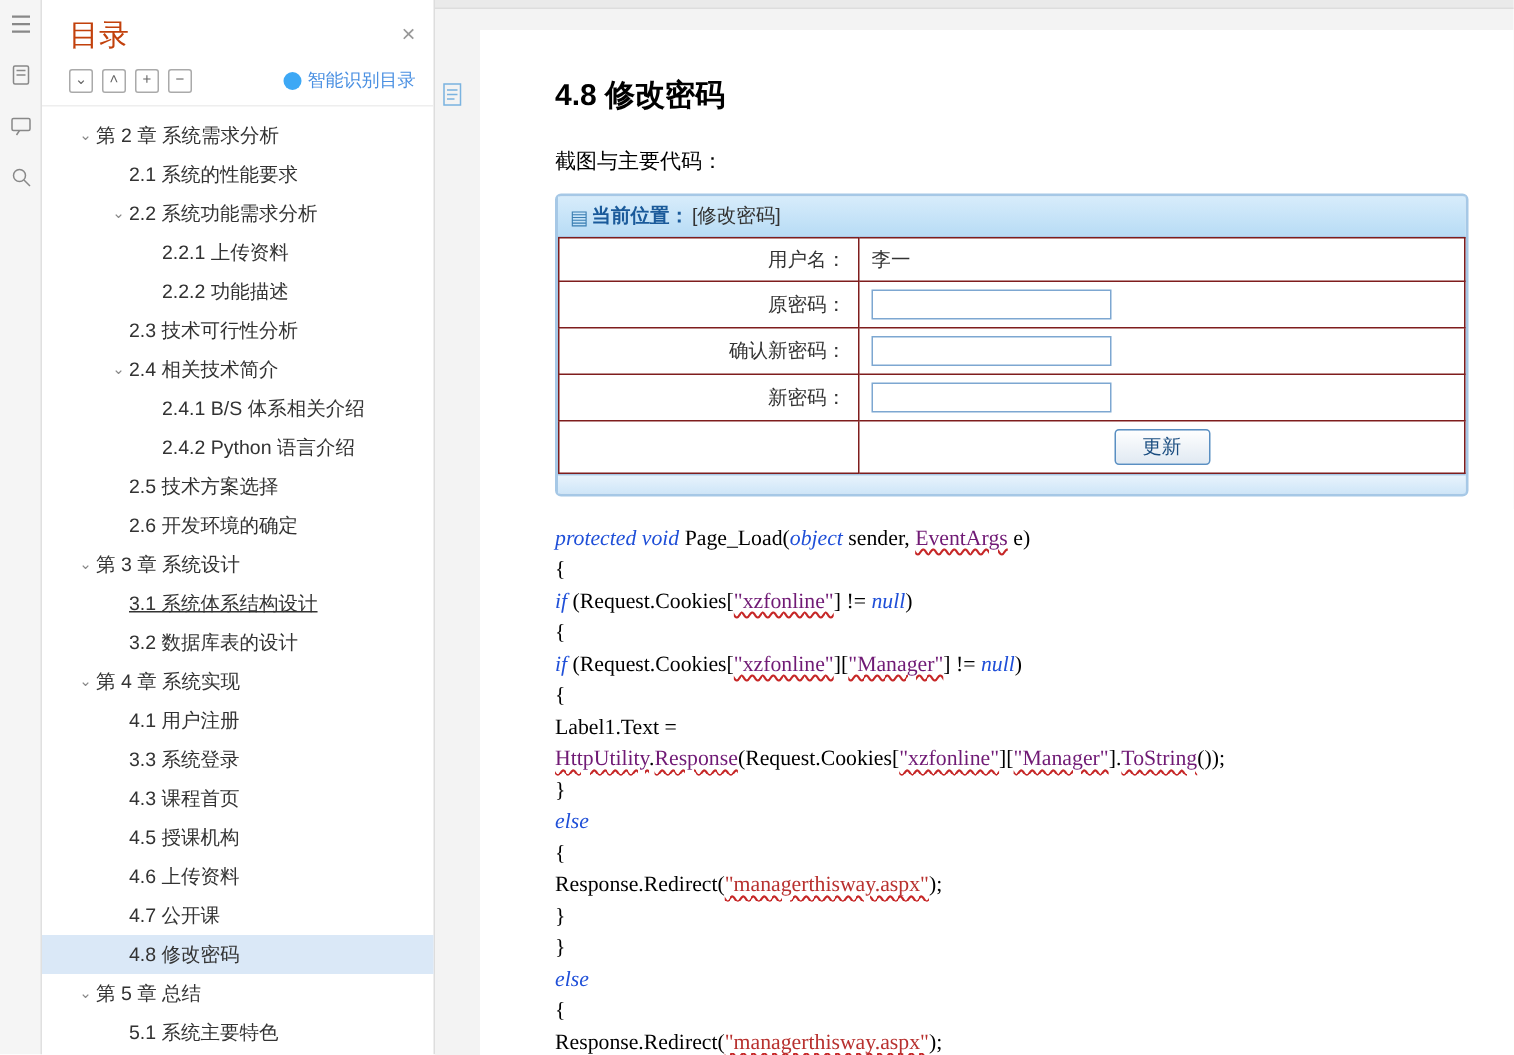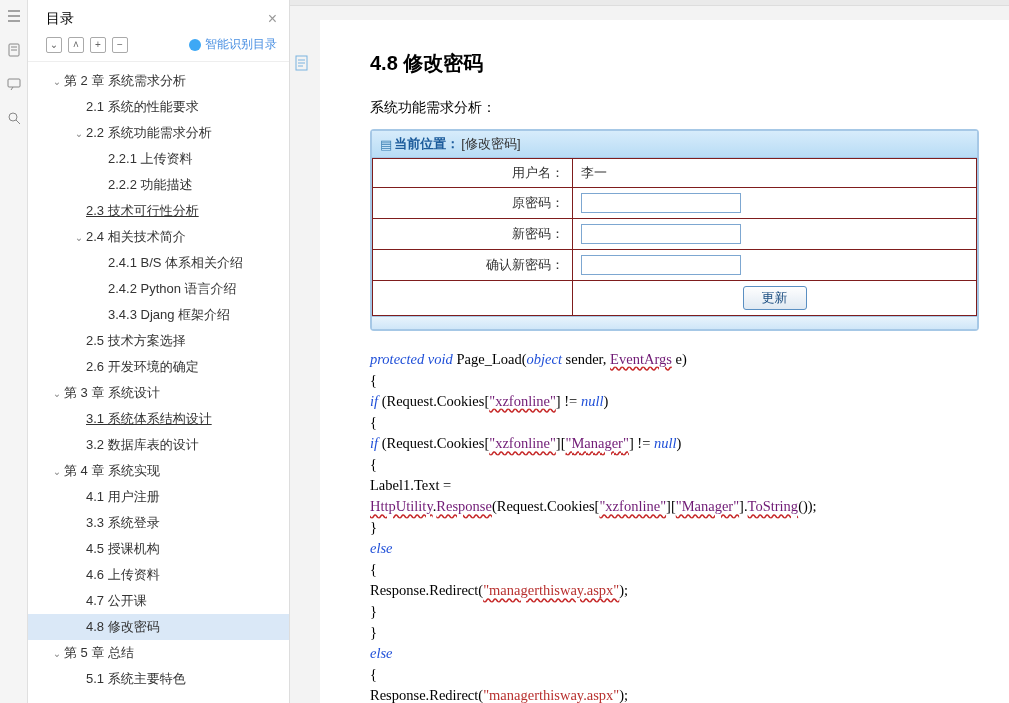--- a/index.html
+++ b/index.html
@@ -4,21 +4,21 @@
 <style>
 * { box-sizing: border-box; margin: 0; padding: 0; }
 body { font-family: "Microsoft YaHei", Arial, sans-serif; font-size: 13px; color: #333; background: #fff; overflow: hidden; }
 .app { display: flex; width: 1009px; height: 703px; }
 
 .left-rail { width: 28px; background: #f5f5f5; border-right: 1px solid #e0e0e0; padding-top: 8px; display: flex; flex-direction: column; align-items: center; gap: 18px; }
 .left-rail .rail-icon { width: 16px; height: 16px; color: #888; cursor: pointer; }
 
 .sidebar { width: 262px; background: #fff; border-right: 1px solid #ddd; display: flex; flex-direction: column; }
 .sidebar-header { display: flex; align-items: center; justify-content: space-between; padding: 10px 12px 4px 18px; }
-.sidebar-title { font-size: 14px; color: #000000; }
+.sidebar-title { font-size: 20px; color: #c2410c; }
 .close-x { color: #999; font-size: 16px; cursor: pointer; }
 .sidebar-toolbar { display: flex; align-items: center; justify-content: space-between; padding: 4px 12px 8px 18px; border-bottom: 1px solid #eee; }
 .tb-left { display: flex; gap: 6px; }
 .tb-btn { width: 16px; height: 16px; border: 1px solid #aaa; border-radius: 2px; font-size: 10px; line-height: 14px; text-align: center; color: #666; cursor: pointer; }
 .smart-toc { font-size: 12px; color: #4a90e2; display: flex; align-items: center; gap: 4px; cursor: pointer; }
 .smart-toc .dot { width: 12px; height: 12px; background: #3da8f5; border-radius: 50%; display: inline-block; }
 
 .toc { flex: 1; overflow-y: auto; padding: 6px 0; }
 .toc-item { display: flex; align-items: center; padding: 4px 12px 4px 0; cursor: pointer; font-size: 13px; color: #333; white-space: nowrap; }
 .toc-item.active { background: #dae8f7; }
@@ -102,71 +102,71 @@
           <span>2.2 系统功能需求分析</span>
         </div>
         <div class="toc-item" style="padding-left: 66px;">
           <span class="toc-chevron"></span>
           <span>2.2.1 上传资料</span>
         </div>
         <div class="toc-item" style="padding-left: 66px;">
           <span class="toc-chevron"></span>
           <span>2.2.2 功能描述</span>
         </div>
+        <div class="toc-item" style="padding-left: 44px;">
+          <span class="toc-chevron"></span>
+          <span>2.3 技术可行性分析</span>
+        </div>
+        <div class="toc-item" style="padding-left: 44px;">
+          <span class="toc-chevron">⌄</span>
+          <span>2.4 相关技术简介</span>
+        </div>
+        <div class="toc-item" style="padding-left: 66px;">
+          <span class="toc-chevron"></span>
+          <span>2.4.1 B/S 体系相关介绍</span>
+        </div>
+        <div class="toc-item" style="padding-left: 66px;">
+          <span class="toc-chevron"></span>
+          <span>2.4.2 Python 语言介绍</span>
+        </div>
+        <div class="toc-item" style="padding-left: 44px;">
+          <span class="toc-chevron"></span>
+          <span>2.5 技术方案选择</span>
+        </div>
+        <div class="toc-item" style="padding-left: 44px;">
+          <span class="toc-chevron"></span>
+          <span>2.6 开发环境的确定</span>
+        </div>
+        <div class="toc-item" style="padding-left: 22px;">
+          <span class="toc-chevron">⌄</span>
+          <span>第 3 章 系统设计</span>
+        </div>
         <div class="toc-item" style="padding-left: 44px; text-decoration: underline;">
           <span class="toc-chevron"></span>
-          <span>2.3 技术可行性分析</span>
-        </div>
-        <div class="toc-item" style="padding-left: 44px;">
-          <span class="toc-chevron">⌄</span>
-          <span>2.4 相关技术简介</span>
-        </div>
-        <div class="toc-item" style="padding-left: 66px;">
-          <span class="toc-chevron"></span>
-          <span>2.4.1 B/S 体系相关介绍</span>
-        </div>
-        <div class="toc-item" style="padding-left: 66px;">
-          <span class="toc-chevron"></span>
-          <span>2.4.2 Python 语言介绍</span>
-        </div>
-        <div class="toc-item" style="padding-left: 66px;">
-          <span class="toc-chevron"></span>
-          <span>3.4.3 Djang 框架介绍</span>
-        </div>
-        <div class="toc-item" style="padding-left: 44px;">
-          <span class="toc-chevron"></span>
-          <span>2.5 技术方案选择</span>
-        </div>
-        <div class="toc-item" style="padding-left: 44px;">
-          <span class="toc-chevron"></span>
-          <span>2.6 开发环境的确定</span>
-        </div>
-        <div class="toc-item" style="padding-left: 22px;">
-          <span class="toc-chevron">⌄</span>
-          <span>第 3 章 系统设计</span>
-        </div>
-        <div class="toc-item" style="padding-left: 44px; text-decoration: underline;">
-          <span class="toc-chevron"></span>
           <span>3.1 系统体系结构设计</span>
         </div>
         <div class="toc-item" style="padding-left: 44px;">
           <span class="toc-chevron"></span>
           <span>3.2 数据库表的设计</span>
         </div>
         <div class="toc-item" style="padding-left: 22px;">
           <span class="toc-chevron">⌄</span>
           <span>第 4 章 系统实现</span>
         </div>
         <div class="toc-item" style="padding-left: 44px;">
           <span class="toc-chevron"></span>
           <span>4.1 用户注册</span>
         </div>
         <div class="toc-item" style="padding-left: 44px;">
           <span class="toc-chevron"></span>
           <span>3.3 系统登录</span>
+        </div>
+        <div class="toc-item" style="padding-left: 44px;">
+          <span class="toc-chevron"></span>
+          <span>4.3 课程首页</span>
         </div>
         <div class="toc-item" style="padding-left: 44px;">
           <span class="toc-chevron"></span>
           <span>4.5 授课机构</span>
         </div>
         <div class="toc-item" style="padding-left: 44px;">
           <span class="toc-chevron"></span>
           <span>4.6 上传资料</span>
         </div>
         <div class="toc-item" style="padding-left: 44px;">
@@ -191,44 +191,44 @@
   <div class="main">
     <div class="top-strip"></div>
     <div class="page">
       <span class="page-icon-gutter">
         <svg width="16" height="18" viewBox="0 0 16 18">
             <rect x="1" y="1" width="11" height="14" fill="none" stroke="#7ab3e0"></rect>
             <path d="M3 5h7M3 8h7M3 11h5" stroke="#7ab3e0"></path>
           </svg>
       </span>
       <div class="heading">4.8 修改密码</div>
-      <div class="subhead">系统功能需求分析：</div>
+      <div class="subhead">截图与主要代码：</div>
 
       <div class="form-box">
         <div class="form-titlebar">
           <span class="doc-ico">▤</span>
           <span class="loc-label">当前位置：</span>
             <span class="loc-val">[修改密码]</span>
         </div>
         <table class="form-table">
           <tbody>
               <tr>
             <td class="label">用户名：</td>
             <td>李一</td>
           </tr>
           <tr>
             <td class="label">原密码：</td>
             <td><input type="password" style=""></td>
           </tr>
           <tr>
+            <td class="label">确认新密码：</td>
+            <td><input type="password" style=""></td>
+          </tr>
+          <tr>
             <td class="label">新密码：</td>
-            <td><input type="password" style=""></td>
-          </tr>
-          <tr>
-            <td class="label">确认新密码：</td>
             <td><input type="password" style=""></td>
           </tr>
           <tr class="update-row">
             <td></td>
             <td><span class="btn-update">更新</span></td>
           </tr>
         </tbody>
           </table>
         <div class="form-footer"></div>
       </div>

